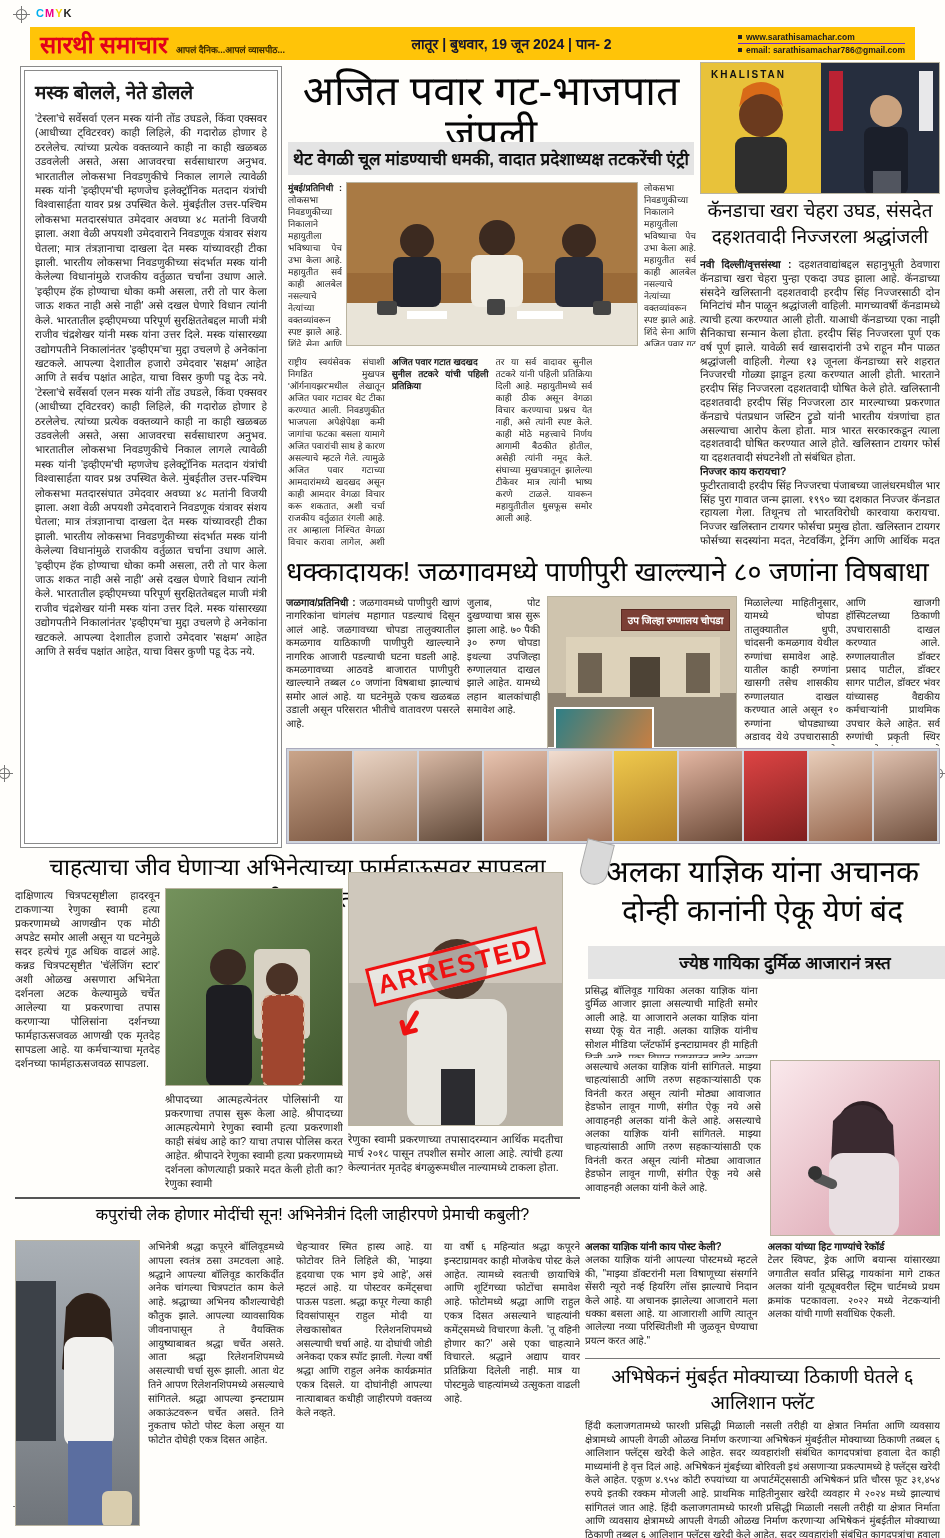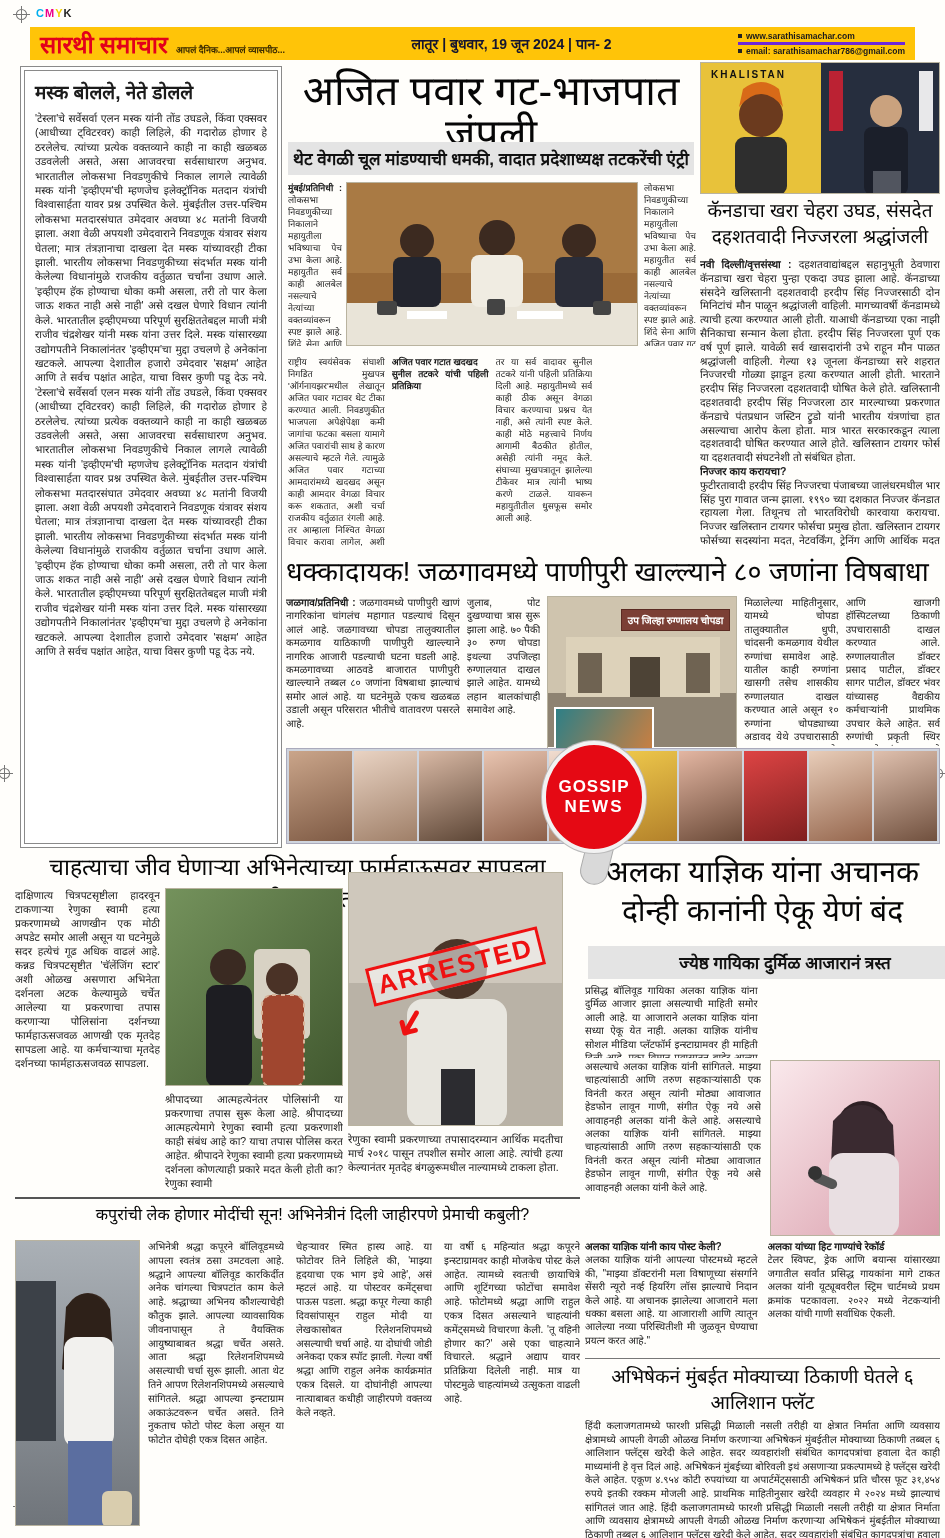--- a/index.html
+++ b/index.html
@@ -10,21 +10,21 @@
   .regmark{width:17px;height:17px;}
   .cmyk{font-size:11px;font-weight:bold;letter-spacing:1px;}
   .cmyk .c{color:#00aeef}.cmyk .m{color:#ec008c}.cmyk .y{color:#f5d000}.cmyk .k{color:#222}
   
   .masthead{left:30px;top:27px;width:885px;height:33px;background:#ffc408;
             display:flex;align-items:center;justify-content:space-between;padding:0 10px;box-sizing:border-box;}
   .brand{color:#e3001b;font-size:24px;font-weight:bold;font-family:"Liberation Serif","DejaVu Serif",serif;white-space:nowrap;}
   .tagline{font-size:9px;color:#3a2a00;font-weight:bold;margin-left:8px;white-space:nowrap;}
   .dateline{font-size:14px;font-weight:bold;color:#151530;white-space:nowrap;}
   .mhinfo{font-size:8.5px;font-weight:bold;color:#1b1b1b;text-align:left;line-height:12px;}
-  .mhinfo .row{display:flex;align-items:center;gap:4px;border-bottom:3px solid #6d28d9;}
+  .mhinfo .row{display:flex;align-items:center;gap:4px;border-bottom:1px solid #6d28d9;}
   .sqbullet{width:4px;height:4px;background:#222;display:inline-block;}
   
   .pbody{font-size:10px;line-height:13.4px;text-align:justify;overflow:hidden;}
   .pbody b{font-weight:bold;}
   .tiny{font-size:9px;line-height:12px;}
   .headline{font-weight:normal;color:#060606;}
   .subbar{background:#e4e4e4;font-weight:bold;text-align:center;color:#111;}
   .boldsub{font-weight:bold;}
   
   .edbox{left:20px;top:66px;width:262px;height:782px;border:1px solid #8a8a8a;background:#fff;box-sizing:border-box;padding:3px;}
@@ -195,24 +195,20 @@
     <div class="t3"></div>
     <div class="t4"></div>
     <div class="t5"></div>
     <div class="t6"></div>
     <div class="t7"></div>
     <div class="t8"></div>
     <div class="t9"></div>
     <div class="t10"></div>
   </div>
   <div class="gossip-tail"></div>
-  <div class="gossip-circle">
-    <div class="l1">GOSSIP</div>
-    <div class="l2">NEWS</div>
-  </div>
 </div>
 
 <div class="abs headline" style="left:15px;top:850px;width:565px;font-size:23px;text-align:center">चाहत्याचा जीव घेणाऱ्या अभिनेत्याच्या फार्महाऊसवर सापडला आणखी एक मृतदेह</div>
 <div class="abs pbody" style="left:15px;top:888px;width:145px;height:306px;font-size:10.5px;line-height:14px">दाक्षिणात्य चित्रपटसृष्टीला हादरवून टाकणाऱ्या रेणुका स्वामी हत्या प्रकरणामध्ये आणखीन एक मोठी अपडेट समोर आली असून या घटनेमुळे सदर हत्येचं गूढ अधिक वाढलं आहे. कन्नड चित्रपटसृष्टीत 'चॅलेंजिंग स्टार' अशी ओळख असणारा अभिनेता दर्शनला अटक केल्यामुळे चर्चेत आलेल्या या प्रकरणाचा तपास करणाऱ्या पोलिसांना दर्शनच्या फार्महाऊसजवळ आणखी एक मृतदेह सापडला आहे. या कर्मचाऱ्याचा मृतदेह दर्शनच्या फार्महाऊसजवळ सापडला.</div>
 <div class="photo" style="left:165px;top:888px;width:178px;height:198px">
   <svg width="178" height="198" viewBox="0 0 178 198">
     <rect width="178" height="198" fill="#5d7a4a"></rect>
     <rect width="178" height="198" fill="url(#gleaf)"></rect>
     <defs>
         <linearGradient id="gleaf" x1="0" y1="0" x2="1" y2="1">

